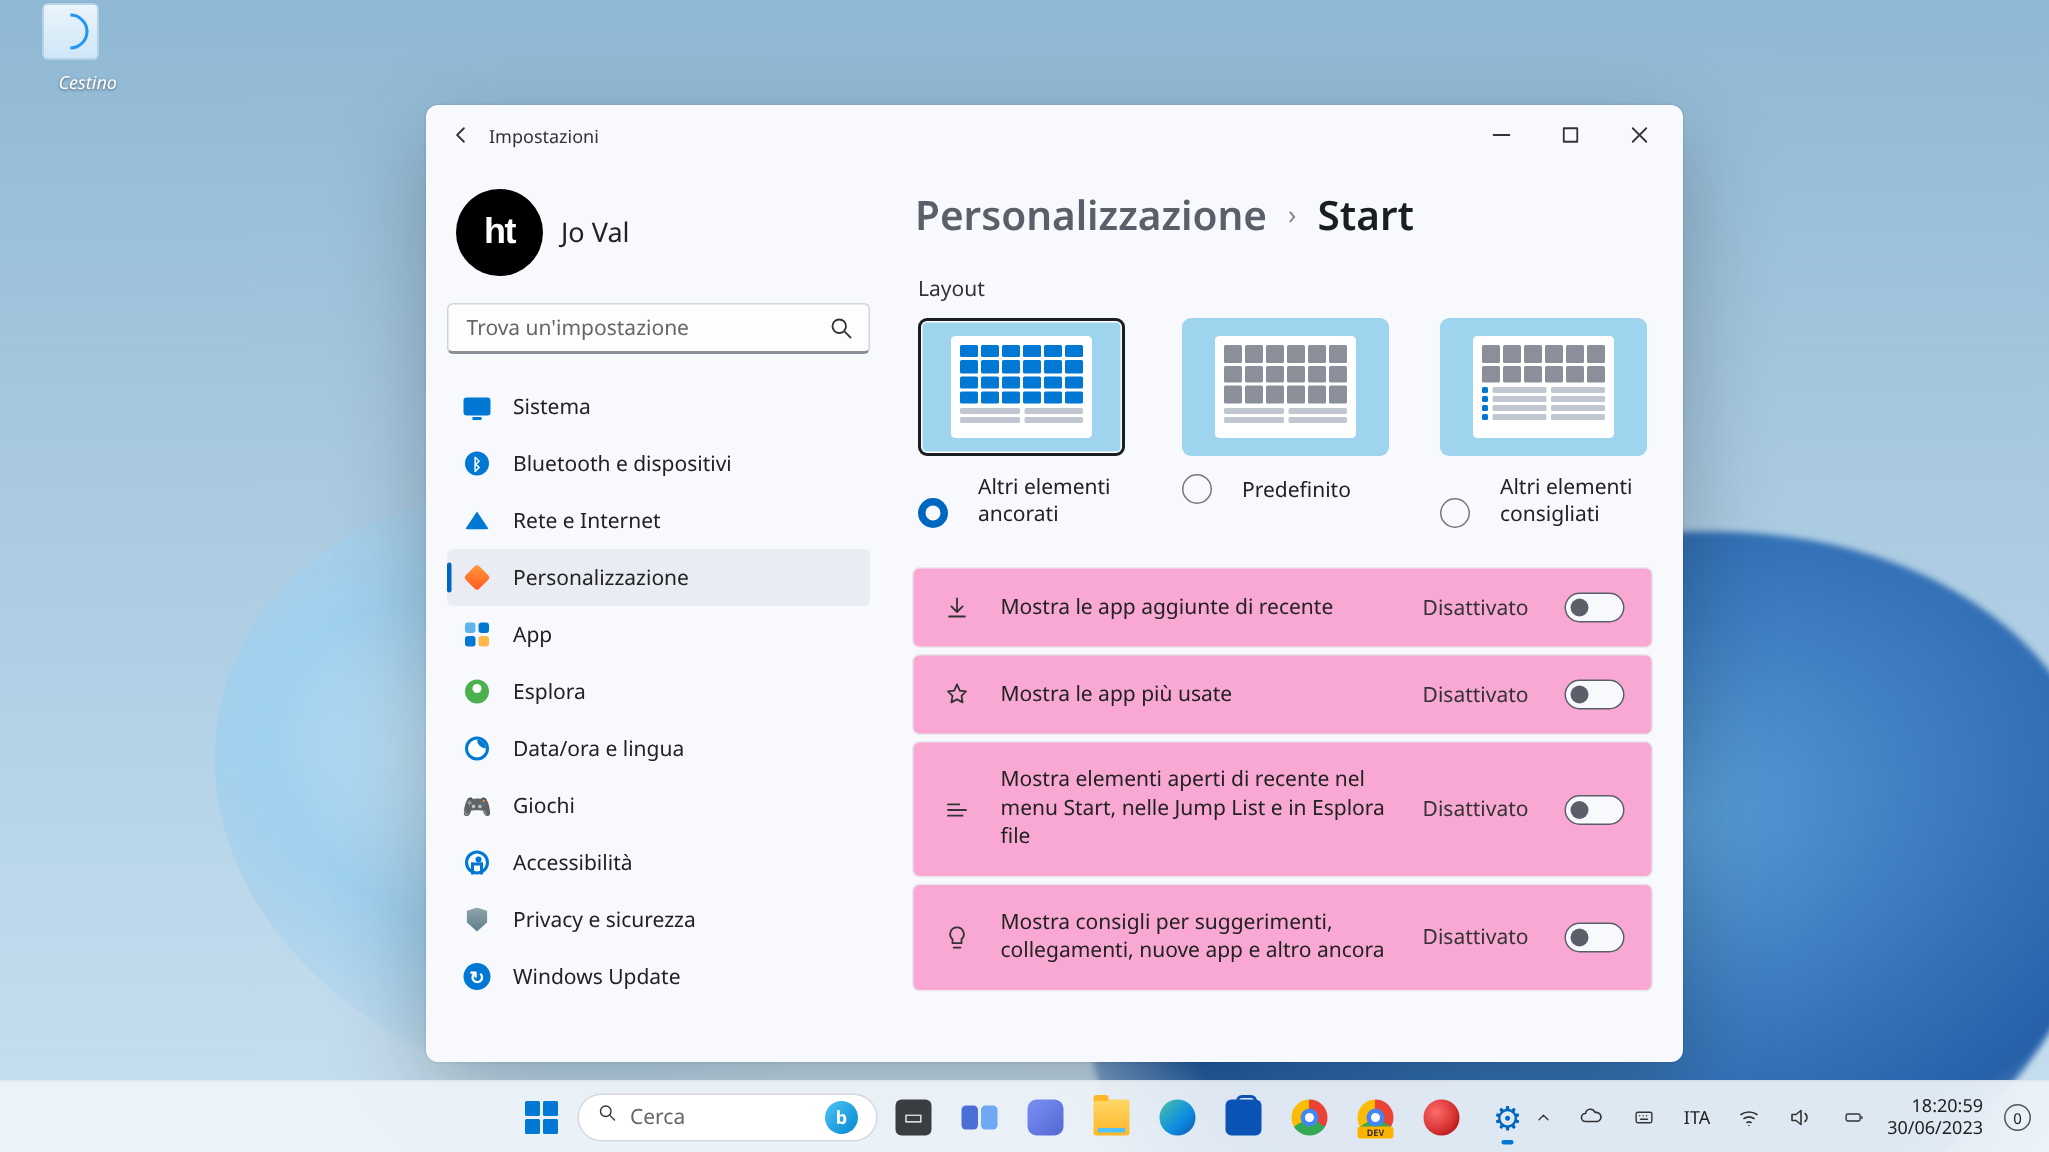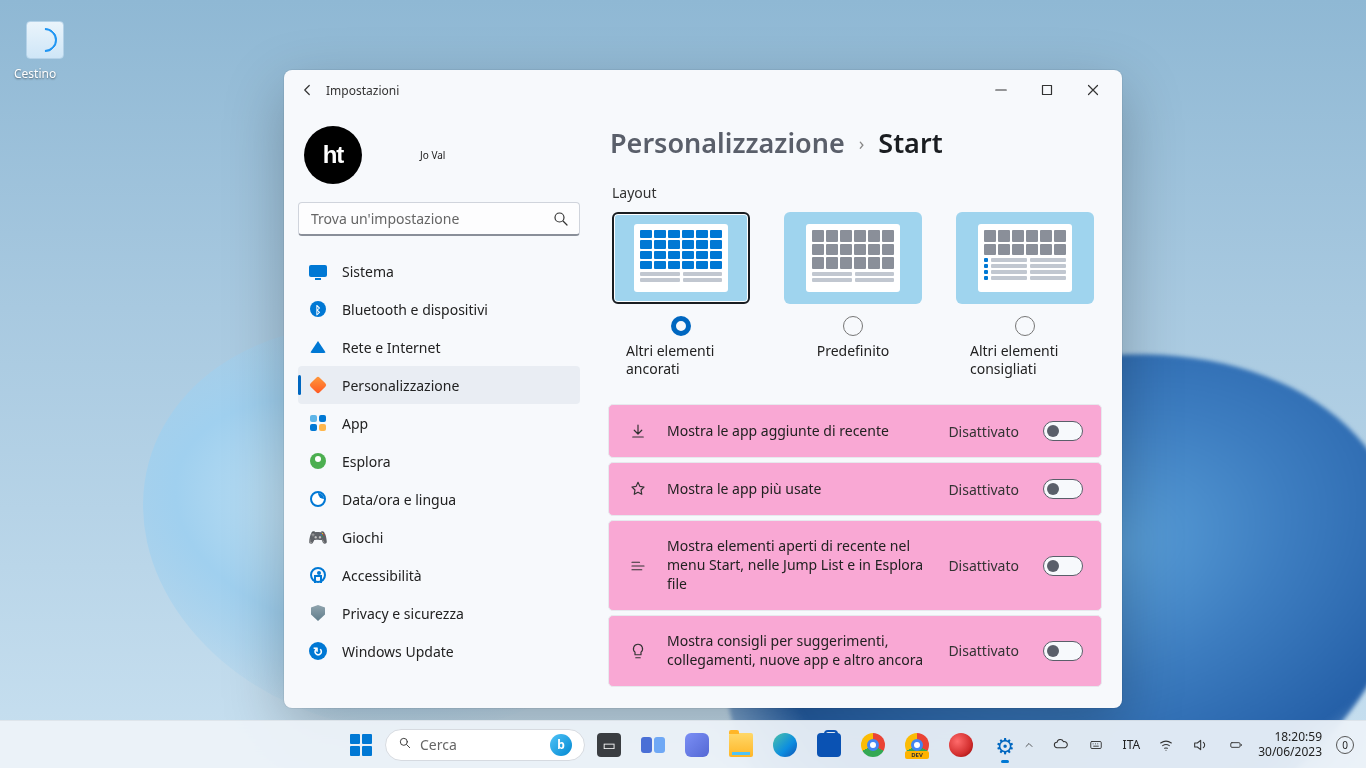--- a/index.html
+++ b/index.html
@@ -3,39 +3,39 @@
 <meta charset="utf-8">
 <style>
 * { margin: 0; padding: 0; box-sizing: border-box; font-family: "Segoe UI", system-ui, sans-serif; }
 body { width: 1366px; height: 768px; overflow: hidden; position: relative; background: linear-gradient(180deg, #8fb8d4 0%, #a8c9e0 40%, #c8e0f0 100%); }
 
 
 .wallpaper-bloom { position: absolute; bottom: -100px; right: -50px; width: 700px; height: 500px; background: radial-gradient(ellipse at 60% 40%, #5a9fd8 0%, #3d7dc0 30%, #2560a8 60%, transparent 80%); border-radius: 50%; transform: rotate(-20deg); filter: blur(2px); }
 .wallpaper-bloom2 { position: absolute; bottom: 40px; left: 140px; width: 500px; height: 400px; background: radial-gradient(ellipse at 40% 50%, #c8e5f5 0%, #a0d0ef 40%, transparent 75%); border-radius: 50%; transform: rotate(15deg); }
 
 
-.desktop-icon { position: absolute; top: 21px; left: 14px; width: 64px; text-align: left; cursor: pointer; }
+.desktop-icon { position: absolute; top: 2px; left: 14px; width: 64px; text-align: right; cursor: pointer; font-style: italic; }
 .desktop-icon .icon-img { width: 40px; height: 40px; margin: 0 auto; position: relative; }
 .bin-icon { display:inline-block; width:38px; height:38px; border-radius:4px; background:linear-gradient(180deg,#eaf4fb,#cfe6f7); border:1px solid #b4d2e8; position:relative;}
 .bin-icon::before{content:""; position:absolute; inset:6px; border:2px solid #2196f3; border-radius:50%; border-left-color:transparent; border-bottom-color:transparent; transform:rotate(45deg);}
 .desktop-icon .label { color:#fff; font-size:12px; text-shadow:0 1px 2px rgba(0,0,0,.5); margin-top:4px;}
 
 
 .window { position:absolute; top:70px; left:284px; width:838px; height:638px; background:#f7f9fc; border-radius:8px; box-shadow:0 20px 60px rgba(0,0,0,.25), 0 0 0 1px rgba(0,0,0,.05); display:flex; flex-direction:column; }
 .titlebar { height:40px; display:flex; align-items:center; padding:0 6px; }
 .titlebar .back { width:34px; height:34px; display:flex; align-items:center; justify-content:center; border-radius:4px; cursor:pointer; font-size:16px; color:#333;}
 .titlebar .title { font-size:12px; color:#333; margin-left:2px;}
 .titlebar .spacer { flex:1; }
 .titlebar .winbtn { width:46px; height:32px; display:flex; align-items:center; justify-content:center; cursor:pointer; color:#333; font-size:12px;}
 
 .window-body { flex:1; display:flex; overflow:hidden; }
 .sidebar { width:310px; padding:0 14px 14px 14px; overflow-y:auto; }
 .profile { display:flex; align-items:center; gap:12px; padding:16px 6px 18px; }
 .avatar { width:58px; height:58px; border-radius:50%; background:#000; display:flex; align-items:center; justify-content:center; color:#fff; font-weight:700; font-size:24px; letter-spacing:-1px; font-family:Arial,sans-serif;}
-.profile .name { font-size:10px; color:#222;margin-left:46px; }
+.profile .name { font-size:18px; color:#222; }
 
 .searchbox { position:relative; margin-bottom:16px; }
 .searchbox input { width:100%; height:34px; border:1px solid #d0d4dc; border-bottom:2px solid #8a8f99; border-radius:4px; padding:0 34px 0 12px; font-size:14px; background:#fdfdfe; color:#333;}
 .searchbox input::placeholder{color:#666;}
 .searchbox .sicon { position:absolute; right:10px; top:8px; color:#555; font-size:14px;}
 
 .nav { list-style:none; }
 .nav li { display:flex; align-items:center; gap:14px; height:38px; padding:0 10px; border-radius:4px; font-size:14px; color:#222; cursor:pointer; position:relative;}
 .nav li.active { background:#e9edf3; }
 .nav li.active::before { content:""; position:absolute; left:0; top:9px; bottom:9px; width:3px; background:#0067c0; border-radius:2px;}
@@ -77,21 +77,21 @@
 .pv-grid.g1 { grid-template-columns:repeat(6,1fr); grid-template-rows:repeat(4,1fr);}
 .pv-grid.g2 { grid-template-columns:repeat(6,1fr); grid-template-rows:repeat(3,1fr);}
 .pv-grid.g3 { grid-template-columns:repeat(6,1fr); grid-template-rows:repeat(2,1fr);}
 .pv-grid span { background:#8a8f99; border-radius:1px;}
 .pv-grid.blue span{background:#0078d4;}
 .pv-reco { height:14px; display:flex; flex-direction:column; gap:2px;}
 .pv-reco div{height:4px;display:flex;gap:3px;}
 .pv-reco div span{flex:1;background:#c1c7d0;border-radius:1px;}
 .pv-reco.tall{height:28px;}
 .pv-reco.tall div span:first-child{flex:0 0 4px;background:#0078d4;}
-.radio-row { display:flex; align-items:center; gap:6px;flex-direction:column;}
+.radio-row { display:flex; align-items:flex-end; gap:20px;}
 .radio { width:20px; height:20px; border-radius:50%; border:1.5px solid #767676; flex-shrink:0; display:flex; align-items:center; justify-content:center;}
 .layout-opt.selected .radio { border-color:#0067c0; border-width:5px;}
 .radio-label { font-size:14px; color:#222; line-height:1.3; max-width:110px;}
 
 .setting-card { background:#f9a8d4; border:1px solid #e7e9ee; border-radius:5px; padding:16px 18px; display:flex; align-items:center; gap:18px; margin-bottom:4px;}
 .setting-card .cicon { width:22px; color:#333; font-size:18px; display:flex; align-items:center; justify-content:center;}
 .setting-card .ctext { flex:1; font-size:14px; color:#222; line-height:1.35;}
 .setting-card .state { font-size:14px; color:#333; margin-right:6px;}
 .toggle { width:40px; height:20px; border-radius:10px; border:1.5px solid #5a5f6a; background:#f7f9fc; position:relative; cursor:pointer;}
 .toggle::after { content:""; position:absolute; left:3px; top:3px; width:12px; height:12px; border-radius:50%; background:#5a5f6a;}

